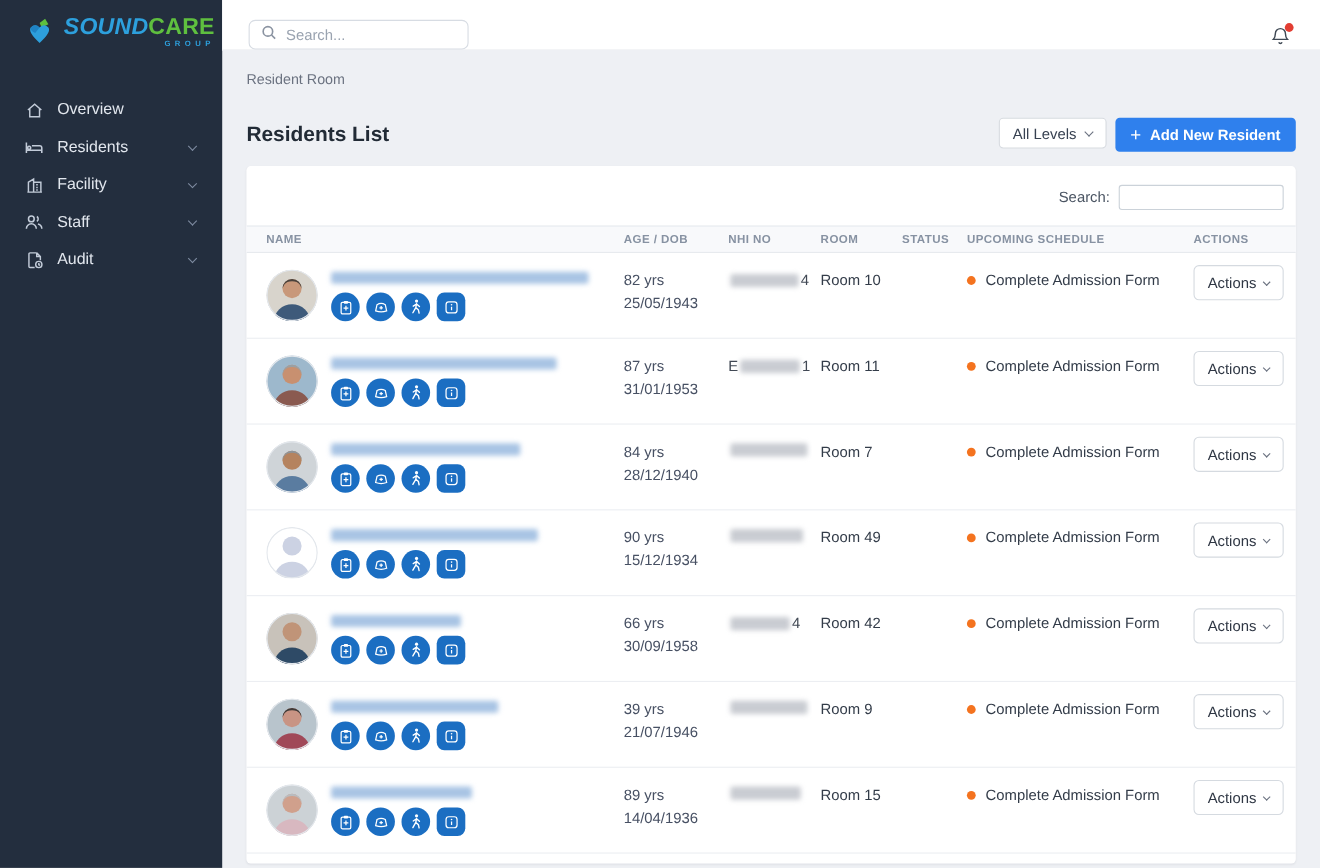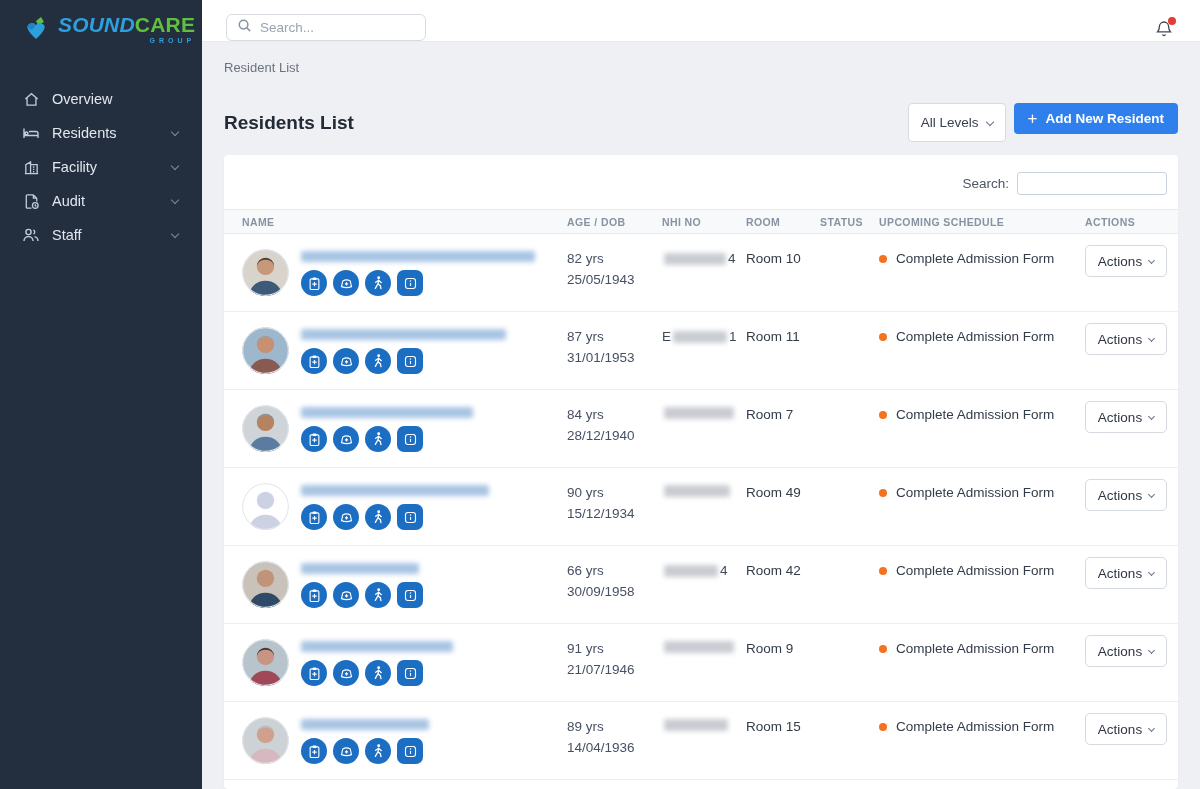--- a/index.html
+++ b/index.html
@@ -40,21 +40,21 @@
   .blur-bar { display:inline-block; border-radius:2px; filter:blur(2.2px); }
   .surname-blur { width:78px; height:10px; background:#c2c7cf; }
   .email-row { display:flex; align-items:center; gap:2px; font-size:11px; color:#8a93a1; margin-top:2px; }
   .email-blur { width:92px; height:8px; background:#ccd1d8; }
 
   .content { flex:1; padding:0 22px; }
   .breadcrumb { font-size:13px; color:#6b7280; padding:18px 0 0 0; }
   .title-row { display:flex; align-items:center; margin-top:28px; }
   .page-title { font-size:19px; font-weight:700; color:#222b36; }
   .title-actions { margin-left:auto; display:flex; gap:8px; }
-  .btn-levels { background:#fff; border:1px solid #d7dbe0; border-radius:4px; height:39px; padding:0 12px; font-size:13.5px; color:#374151; display:flex; align-items:center; gap:8px; cursor:pointer; font-family:inherit; }
+  .btn-levels { background:#fff; border:1px solid #d7dbe0; border-radius:4px; height:28px; padding:0 12px; font-size:13.5px; color:#374151; display:flex; align-items:center; gap:8px; cursor:pointer; font-family:inherit; }
   .btn-levels .chev { border-color:#6b7280; margin:0 0 2px 0; }
   .btn-add { background:#2f80ed; border:none; border-radius:4px; height:31px; padding:0 14px; font-size:13.5px; font-weight:600; color:#fff; display:flex; align-items:center; gap:8px; cursor:pointer; font-family:inherit; }
   .btn-add .plus { font-size:17px; font-weight:400; line-height:1; }
 
   
   .card { background:#fff; border-radius:4px; margin-top:13px; box-shadow:0 1px 2px rgba(16,24,40,.06); height:634px; overflow:hidden; }
   .card-search { display:flex; justify-content:flex-end; align-items:center; gap:8px; padding:17px 11px 14px 0; }
   .card-search label { font-size:13.5px; color:#4b5563; }
   .card-search input { width:150px; height:23px; border:1px solid #cbd2d9; border-radius:3px; outline:none; padding:0 6px; font-size:13px; color:#374151; font-family:inherit; }
 
@@ -131,38 +131,38 @@
             <svg width="17" height="17" viewBox="0 0 18 18" fill="none" stroke-width="1.4" stroke="#c2cbd8">
               <path d="M3 15.5 V6 L8 3 V15.5 M8 6 H15 V15.5 M2 15.5 H16 M10.5 8.5 h1.5 M10.5 11 h1.5 M10.5 13.5 h1.5 M5 7.5 h.01 M5 10 h.01"></path>
             </svg>
           </span>
     <span class="nav-label">Facility</span>
     <span class="chev"></span>
   </div>
 
   <div class="nav-item">
     <span class="nav-icon">
+            <svg width="18" height="18" viewBox="0 0 18 18" fill="none" stroke-width="1.4" stroke="#c2cbd8">
+              <circle cx="6.5" cy="6" r="2.6"></circle>
+              <path d="M2 15 a4.5 4.5 0 0 1 9 0 M11.5 3.8 a2.6 2.6 0 0 1 0 4.4 M12.5 10.6 a4.5 4.5 0 0 1 3.5 4.4"></path>
+            </svg>
+          </span>
+    <span class="nav-label">Staff</span>
+    <span class="chev"></span>
+  </div>
+
+  <div class="nav-item">
+    <span class="nav-icon">
             <svg width="17" height="17" viewBox="0 0 18 18" fill="none" stroke-width="1.4" stroke="#c2cbd8">
               <path d="M11 2 H4.5 a1 1 0 0 0-1 1 v12 a1 1 0 0 0 1 1 H9 M11 2 l3.5 3.5 V9 M11 2 v3.5 h3.5"></path>
               <circle cx="13" cy="13.2" r="3"></circle>
               <path d="M13 11.8 v1.6 l1.2 .7"></path>
             </svg>
           </span>
     <span class="nav-label">Audit</span>
-    <span class="chev"></span>
-  </div>
-
-  <div class="nav-item">
-    <span class="nav-icon">
-            <svg width="18" height="18" viewBox="0 0 18 18" fill="none" stroke-width="1.4" stroke="#c2cbd8">
-              <circle cx="6.5" cy="6" r="2.6"></circle>
-              <path d="M2 15 a4.5 4.5 0 0 1 9 0 M11.5 3.8 a2.6 2.6 0 0 1 0 4.4 M12.5 10.6 a4.5 4.5 0 0 1 3.5 4.4"></path>
-            </svg>
-          </span>
-    <span class="nav-label">Staff</span>
     <span class="chev"></span>
   </div>
 </nav>
   </aside>
 
   <div class="main">
 
     <header class="topbar">
       <div class="tsearch">
         <span>
@@ -178,21 +178,21 @@
           <svg width="20" height="20" viewBox="0 0 20 20" fill="none" stroke="#3f4854" stroke-width="1.3">
             <path d="M10 3 a4.6 4.6 0 0 1 4.6 4.6 c0 3.4 1.4 4.6 1.9 5.2 H3.5 c.5-.6 1.9-1.8 1.9-5.2 A4.6 4.6 0 0 1 10 3z"></path>
             <path d="M8.5 15.5 a1.6 1.6 0 0 0 3 0"></path>
           </svg>
           <span class="bell-dot"></span>
         </div>
       </div>
     </header>
 
     <div class="content">
-      <div class="breadcrumb">Resident List</div>
+      <div class="breadcrumb">Resident Room</div>
 
       <div class="title-row">
         <h1 class="page-title">Residents List</h1>
         <div class="title-actions">
           <button class="btn-levels">
             <span>All Levels</span>
             <span class="chev"></span>
           </button>
           <button class="btn-add">
             <span class="plus">+</span>
@@ -631,21 +631,21 @@
             <svg width="15" height="15" viewBox="0 0 24 24" fill="none" stroke="#fff" stroke-width="1.8">
               <rect x="4" y="4" width="16" height="16" rx="4"></rect>
               <path d="M12 11 v5"></path>
                         <circle cx="12" cy="8" r="1.2" fill="#fff" stroke="none"></circle>
             </svg>
           </span>
         </span>
       </span>
     </div>
     <div class="cell">
-      <div>91 yrs</div>
+      <div>39 yrs</div>
       <div>21/07/1946</div>
     </div>
     <div class="nhi-cell">
       <span></span>
       <span class="nhi-blur" style="width: 70px;"></span>
       <span></span>
     </div>
     <div class="cell room-cell">Room 9</div>
     <div class="cell"></div>
     <div class="sched-cell">

